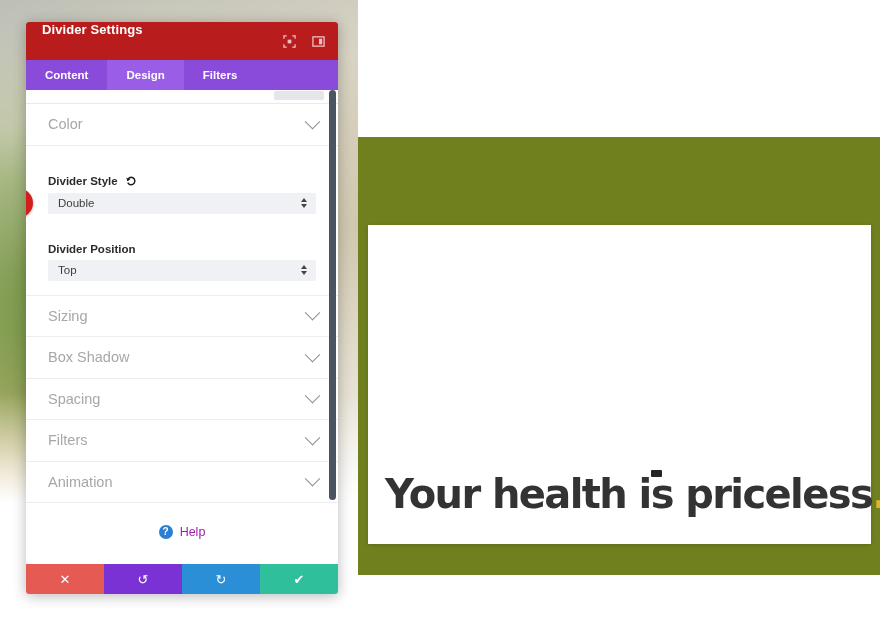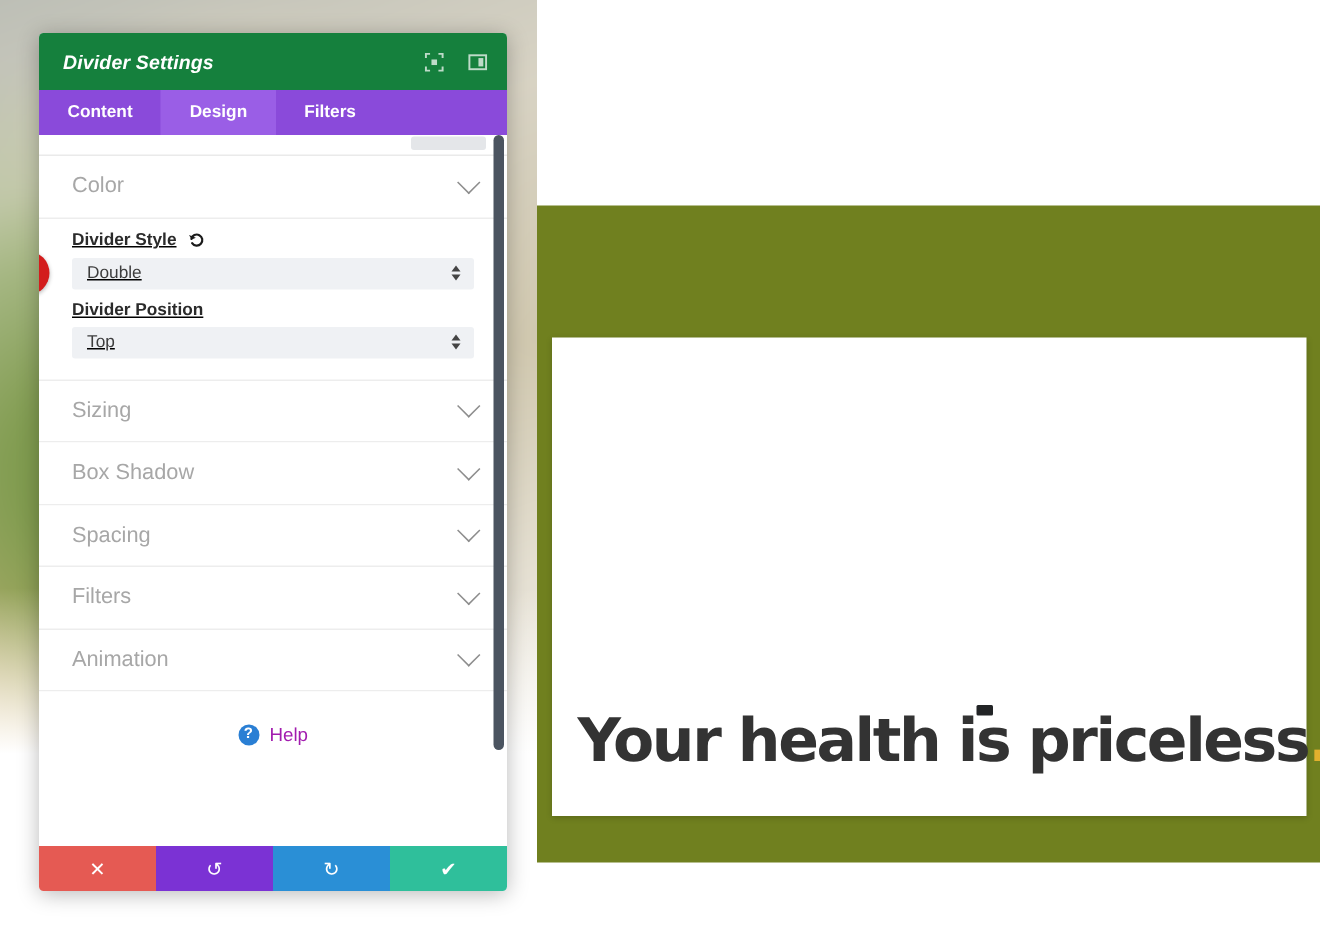--- a/index.html
+++ b/index.html
@@ -105,26 +105,24 @@
     box-shadow: 0 2px 14px rgba(0,0,0,.28);
     display: flex;
     flex-direction: column;
     overflow: hidden;
     border-radius: 3px;
   }
 
   
   .panel-header {
     height: 38px;
-    background: #15803d;
-    display: flex;
-    align-items: center;
+    background: #b91c1c;
+    display: flex;
     padding: 0 12px 0 16px;
     flex: 0 0 auto;
-    font-style: italic;
   }
   .panel-title {
     color: #ffffff;
     font-size: 13px;
     font-weight: 700;
     letter-spacing: .1px;
     flex: 1 1 auto;
   }
   .header-icons { display: flex; align-items: center; gap: 14px; }
   .hdr-icon {
@@ -205,21 +203,21 @@
     flex: 0 0 auto;
   }
   .chev.up { transform: rotate(-135deg) translate(-2px,-2px); }
 
   
   .section-open-body {
     padding: 0 22px 14px 22px;
     border-bottom: 1px solid #ededed;
     background: #ffffff;
   }
-  .field { position: relative; margin-top: 8px; text-decoration: underline; }
+  .field { position: relative; margin-top: 29px; }
   .field-label {
     font-size: 11.5px;
     color: #2b2b2b;
     font-weight: 700;
     display: flex;
     align-items: center;
     gap: 7px;
     margin-bottom: 5px;
   }
   .reset-icon {

